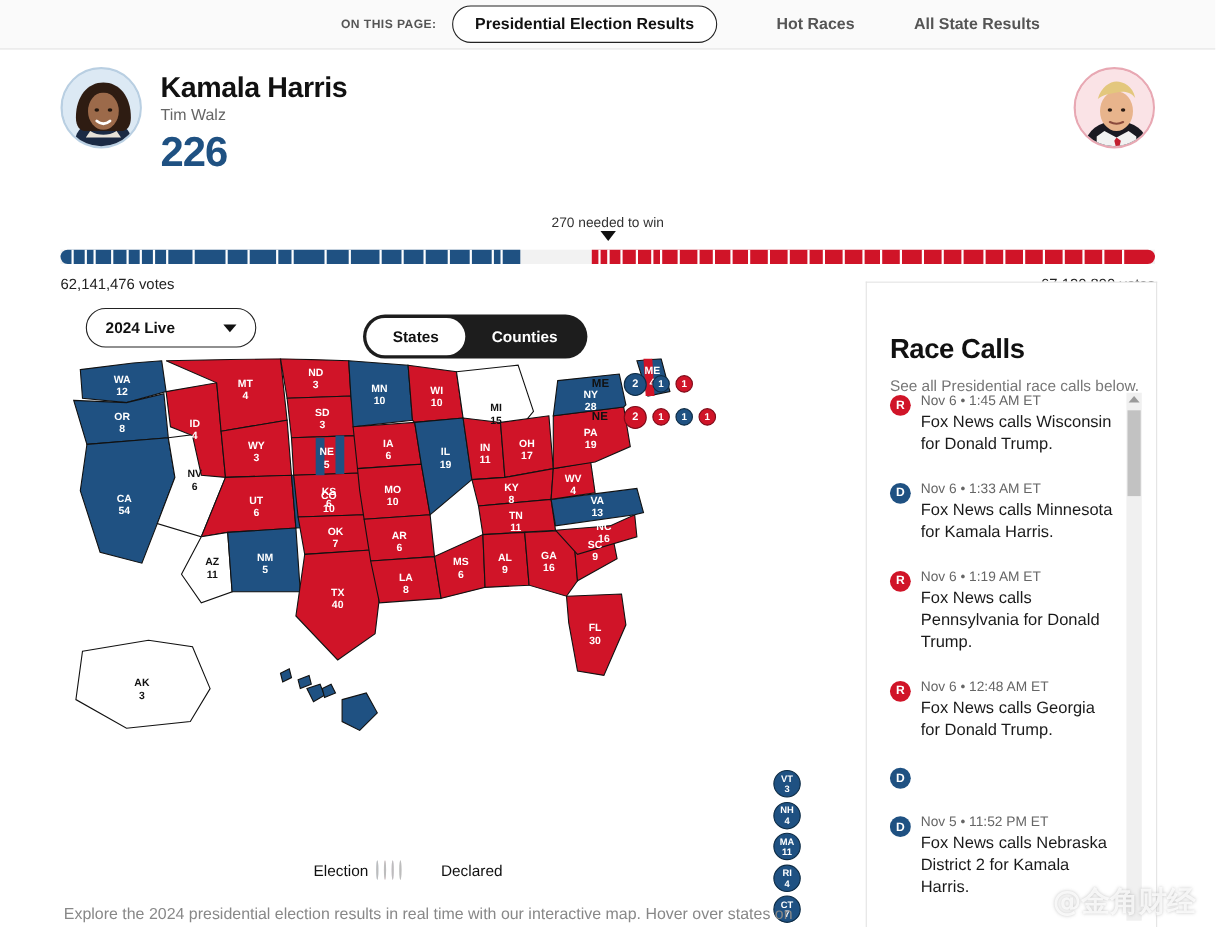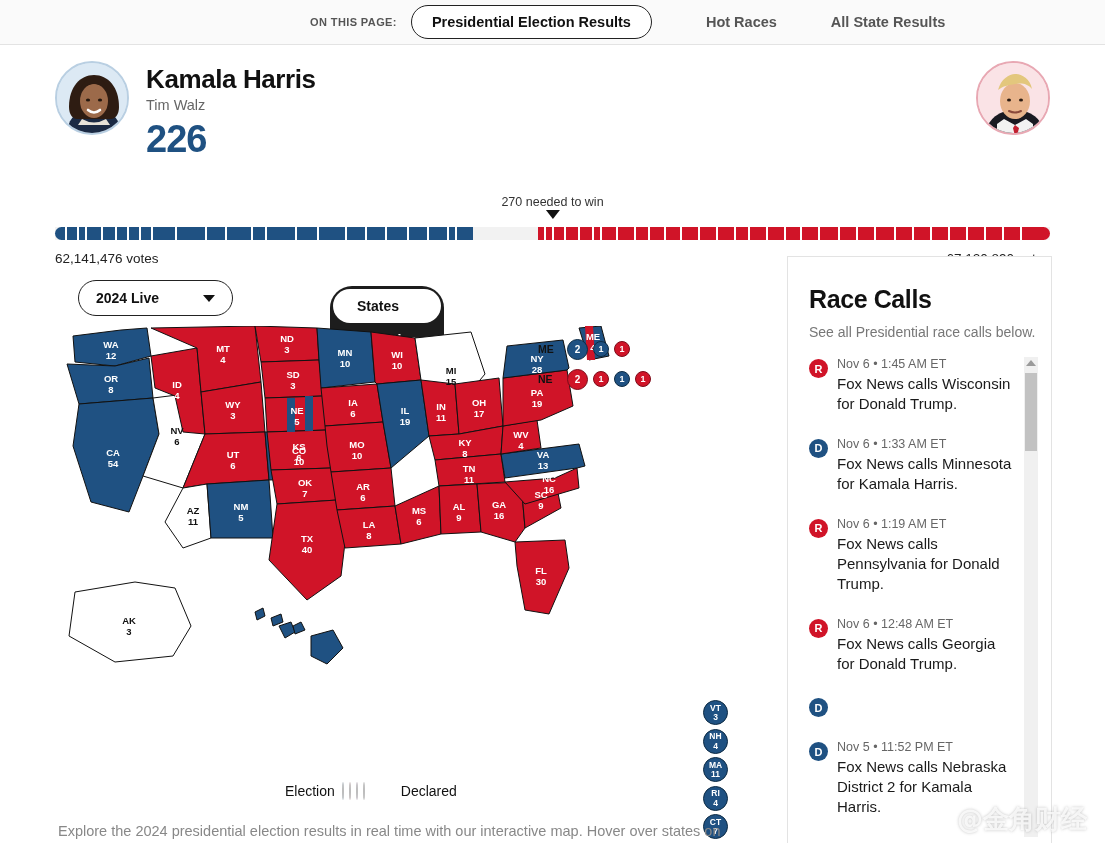--- a/index.html
+++ b/index.html
@@ -93,21 +93,21 @@
     display:flex; align-items:center; gap:44px;
     border:1.4px solid #222; border-radius:22px; padding:9px 17px;
     font-size:14px; font-weight:bold; color:#111; background:#fff; cursor:pointer;
   }
   #year-select .caret {
     width:0;height:0;border-left:6px solid transparent;border-right:6px solid transparent;
     border-top:7px solid #111;
   }
   #toggle {
     position:absolute; left:252px; top:6px;
-    display:flex; background:#1d1d1d; border-radius:22px; padding:3px; cursor:pointer;flex-direction:column;
+    display:flex; background:#1d1d1d; border-radius:22px; padding:3px; cursor:pointer;
   }
   #toggle .opt { padding:9px 24px; font-size:14px; font-weight:bold; border-radius:20px; }
   #toggle .opt.on { background:#fff; color:#111; }
   #toggle .opt.off { color:#fff; }
 
   #usmap { position:absolute; left:55px; top:98px; width:700px; height:430px; }
   #usmap svg { width:100%; height:100%; display:block; }
   .st { stroke:#111; stroke-width:1; }
   .lbl-st { font-family:"Liberation Sans", sans-serif; font-weight:bold; font-size:9.5px; text-anchor:middle; }
   .lbl-w { fill:#fff; } .lbl-b { fill:#111; }
@@ -147,21 +147,21 @@
   #explain {
     position:absolute; left:58px; top:593px; width:690px;
     font-size:14.5px; color:#888; line-height:1.45;
   }
 
   
   #racecalls {
     position:absolute; left:787px; top:256px; width:265px; height:587px;
     background:#fff; border:1px solid #e3e3e3; border-bottom:none;
   }
-  #rc-title { font-size:25px; font-weight:bold; margin:28px 0 0 21px; letter-spacing:-.4px; }
+  #rc-title { font-size:25px; font-weight:bold; margin:46px 0 0 21px; letter-spacing:-.4px; }
   #rc-sub { font-size:14px; color:#777; margin:10px 0 0 21px; }
   #rc-list {
     position:absolute; left:21px; top:100px; width:205px; height:480px; overflow:hidden;
   }
   .call { display:flex; margin-bottom:23px; }
   .cbadge {
     width:19px; height:19px; border-radius:50%; flex:none; margin:2px 9px 0 0;
     color:#fff; font-size:11px; font-weight:bold;
     display:flex; align-items:center; justify-content:center;
   }

